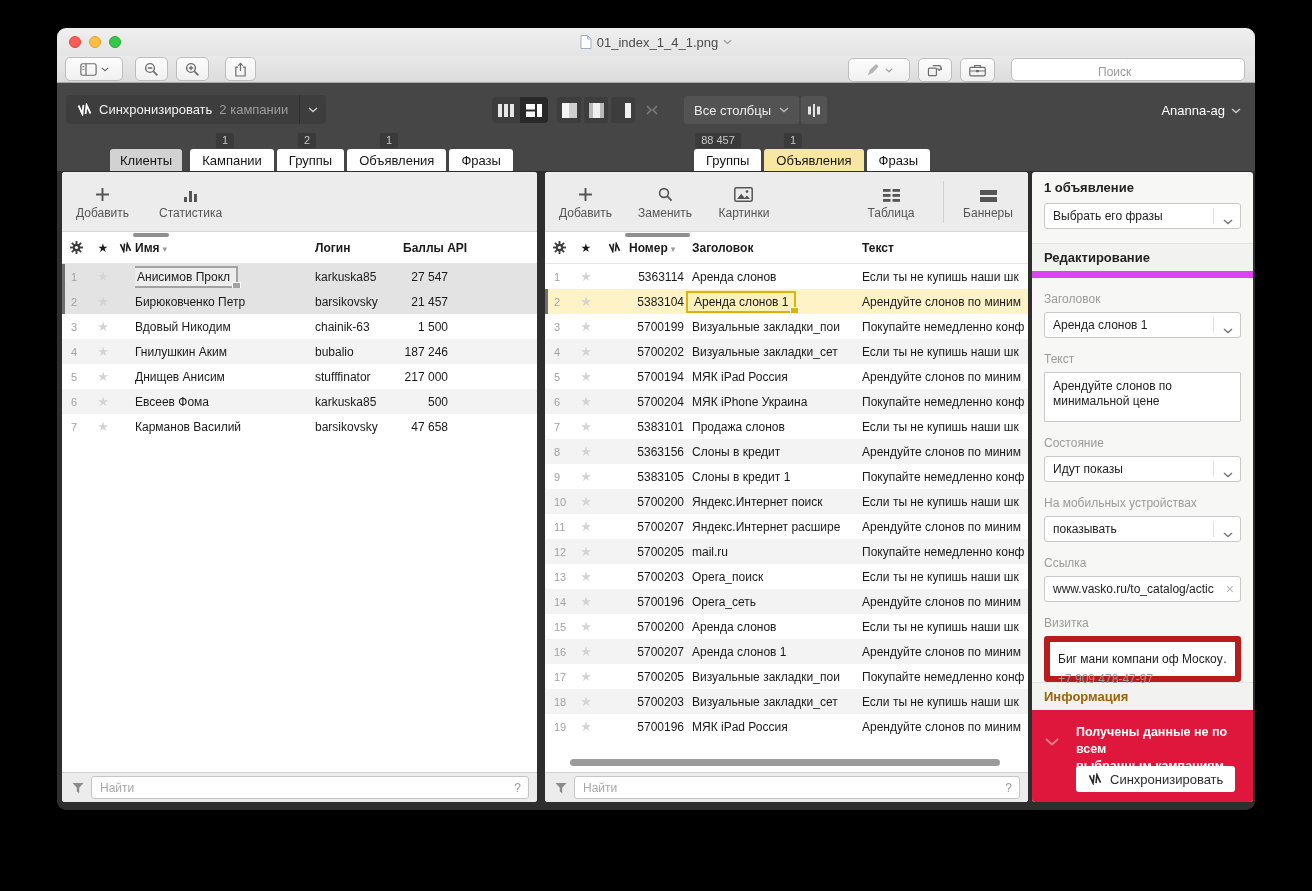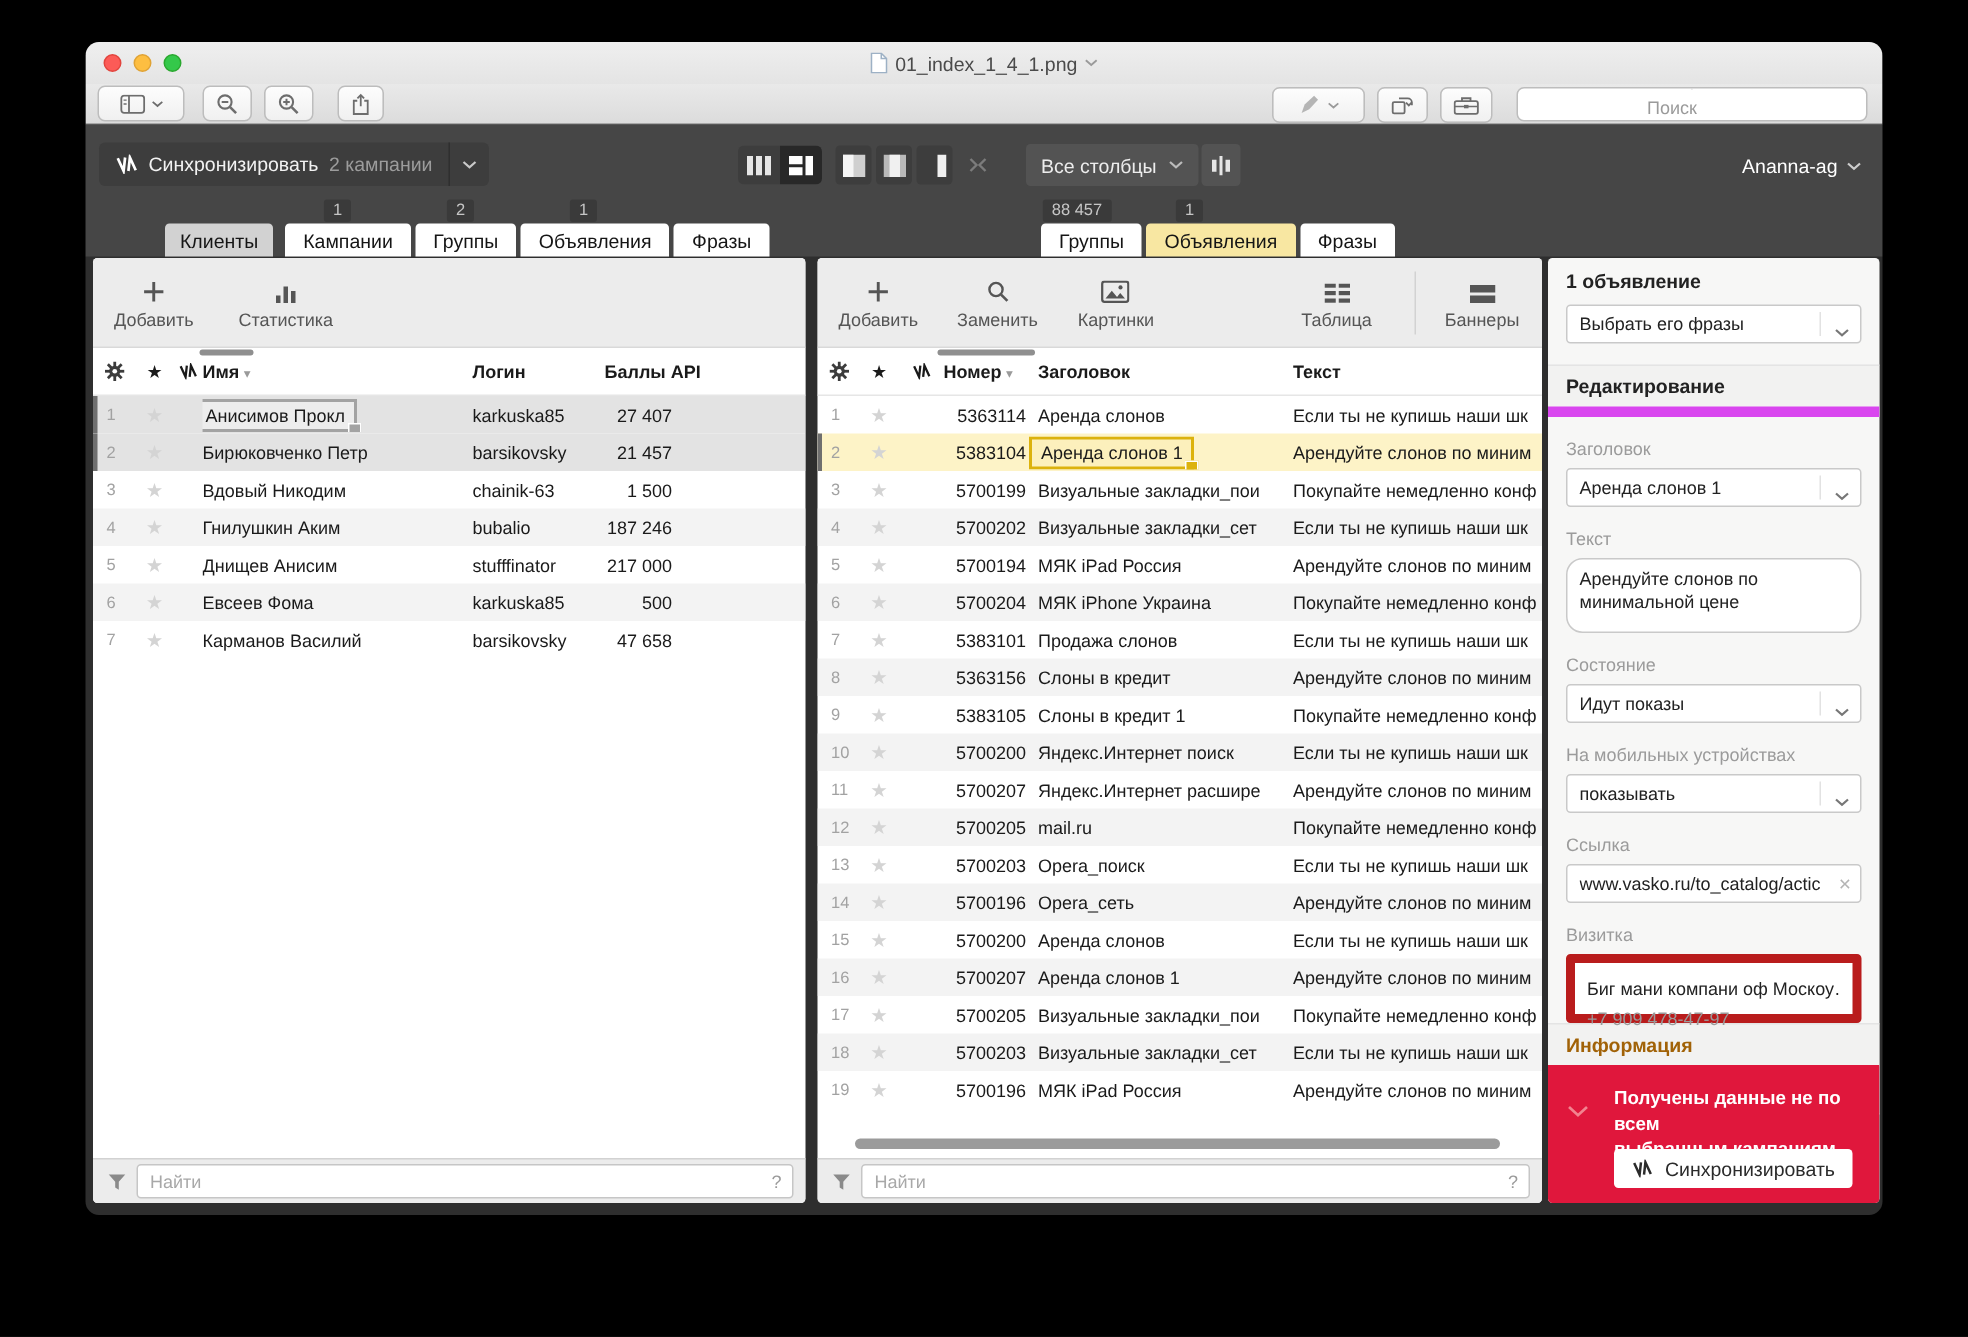--- a/index.html
+++ b/index.html
@@ -99,21 +99,21 @@
   
   .rp-pad{padding:8px 12px 0;}
   .rp-title{font-size:13px;font-weight:bold;color:#222;}
   .sel{position:relative;margin-top:8px;height:26px;background:#fff;border:1px solid #c9c9c9;border-radius:3px;
     display:flex;align-items:center;font-size:12px;color:#222;padding:0 30px 0 8px;box-sizing:border-box;white-space:nowrap;overflow:hidden;}
   .sel::before{content:'';position:absolute;right:26px;top:4px;bottom:4px;width:1px;background:#e2e2e2;}
   .sel .chev{position:absolute;right:7px;top:10px;color:#777;}
   .band{margin-top:14px;margin-left:-12px;margin-right:-12px;background:#f2f2f1;border-top:1px solid #e4e4e4;
     border-bottom:7px solid #d946ef;font-size:13px;font-weight:bold;color:#222;padding:6px 12px;}
   .flabel{margin-top:14px;font-size:12px;color:#9b9b9b;}
-  .ftext{margin-top:6px;height:50px;background:#fff;border:1px solid #c9c9c9;border-radius:11px;
+  .ftext{margin-top:6px;height:50px;background:#fff;border:1px solid #c9c9c9;border-radius:1px;
     font-size:12px;color:#222;padding:6px 8px;box-sizing:border-box;line-height:15px;}
   .finput{position:relative;margin-top:6px;}
   .finput input{width:100%;height:26px;border:1px solid #c9c9c9;border-radius:3px;font-size:12px;color:#222;
     padding:0 22px 0 8px;box-sizing:border-box;outline:none;font-family:inherit;}
   .fclear{position:absolute;right:7px;top:5px;color:#b5b5b5;font-size:14px;}
   .vcard{margin-top:6px;height:46px;background:#fff;border:6px solid #b91c1c;border-radius:3px;
     padding:10px 8px;box-sizing:border-box;font-size:12px;}
   .vcard .l1{color:#222;white-space:nowrap;overflow:hidden;}
   .vcard .l2{color:#9b9b9b;margin-top:6px;}
   .band2{margin-top:0;margin-left:-12px;margin-right:-12px;background:#f2f2f1;border-top:1px solid #e4e4e4;
@@ -380,21 +380,21 @@
         </div>
       </div>
       <div class="rows">
 
           <div class="row grid-l selected focused">
             <span class="cnum">1</span>
             <span class="cstar">★</span>
             <span></span>
             <span class="cellv"><span class="val">Анисимов Прокл</span></span>
             <span class="cellv">karkuska85</span>
-            <span class="cpts">27 407</span>
+            <span class="cpts">27 547</span>
             <span></span>
           </div>
 
           <div class="row grid-l selected">
             <span class="cnum">2</span>
             <span class="cstar">★</span>
             <span></span>
             <span class="cellv"><span class="val">Бирюковченко Петр</span></span>
             <span class="cellv">barsikovsky</span>
             <span class="cpts">21 457</span>

